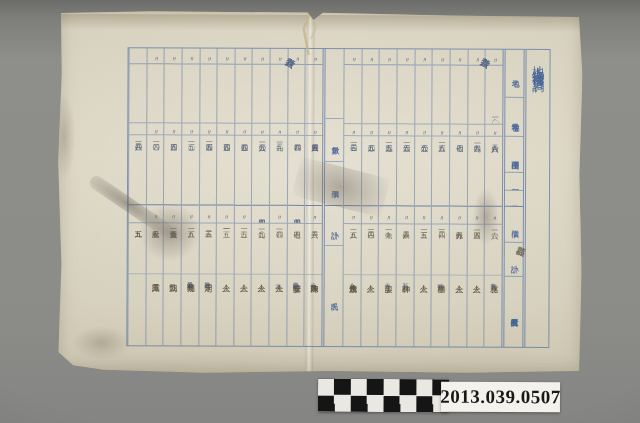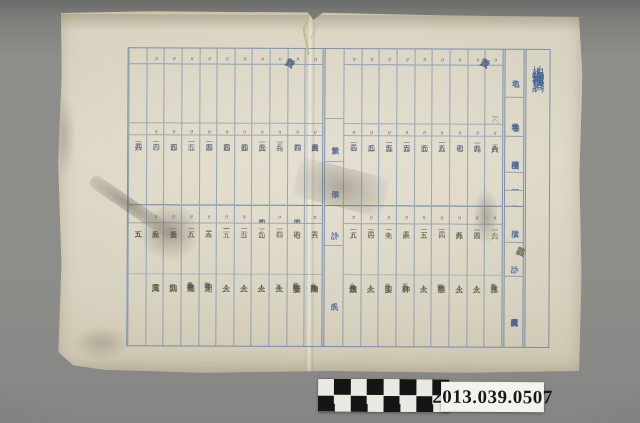--- a/index.html
+++ b/index.html
@@ -60,21 +60,21 @@
   .title-cell{height:100%;justify-content:flex-start;padding-top:6px;}
   .title-txt{font-size:12px;color:#3c5c94;opacity:.92;letter-spacing:2px;}
   
   .ann{position:absolute;writing-mode:vertical-rl;text-orientation:upright;font-size:9px;z-index:7;line-height:1;}
   .ann-blue{color:#46597e;opacity:.85;}
   .ann-pencil{color:#645c4c;opacity:.85;}
   
   .scalebar{position:absolute;left:318px;top:379px;width:131px;height:33px;transform:rotate(.3deg);
     background:repeating-conic-gradient(#151515 0% 25%, #e9e8e3 0% 50%);
     background-size:32.8px 33px;box-shadow:0 1px 3px rgba(0,0,0,.4);}
-  .catlabel{position:absolute;left:441px;top:382px;width:103px;height:30px;transform:rotate(.3deg);
+  .catlabel{position:absolute;left:441px;top:382px;width:119px;height:30px;transform:rotate(.3deg);
     background:#f3f2ed;display:flex;align-items:center;justify-content:center;
     box-shadow:0 1px 3px rgba(0,0,0,.4);}
   .catlabel span{font-family:"Liberation Serif", serif;font-weight:bold;font-size:19px;color:#181818;letter-spacing:.5px;}
   .notch{position:absolute;left:236px;top:0;width:34px;height:48px;z-index:5;}
 </style>
 </head>
 <body>
 
 <div class="stage">
 

